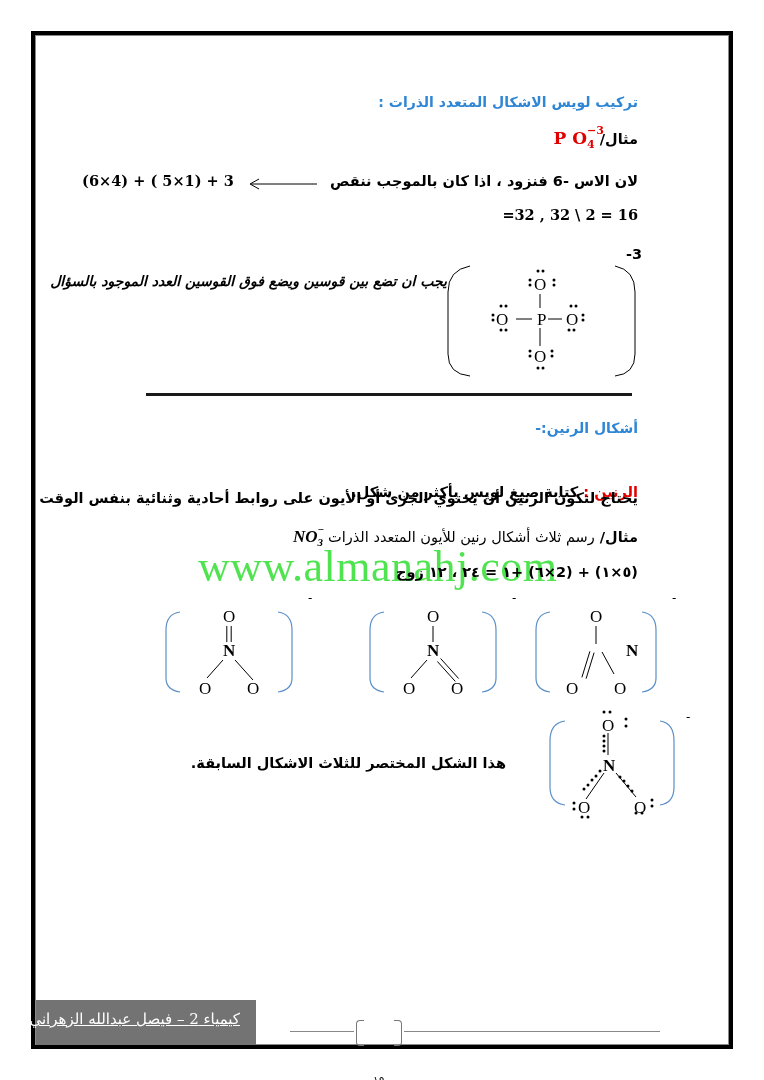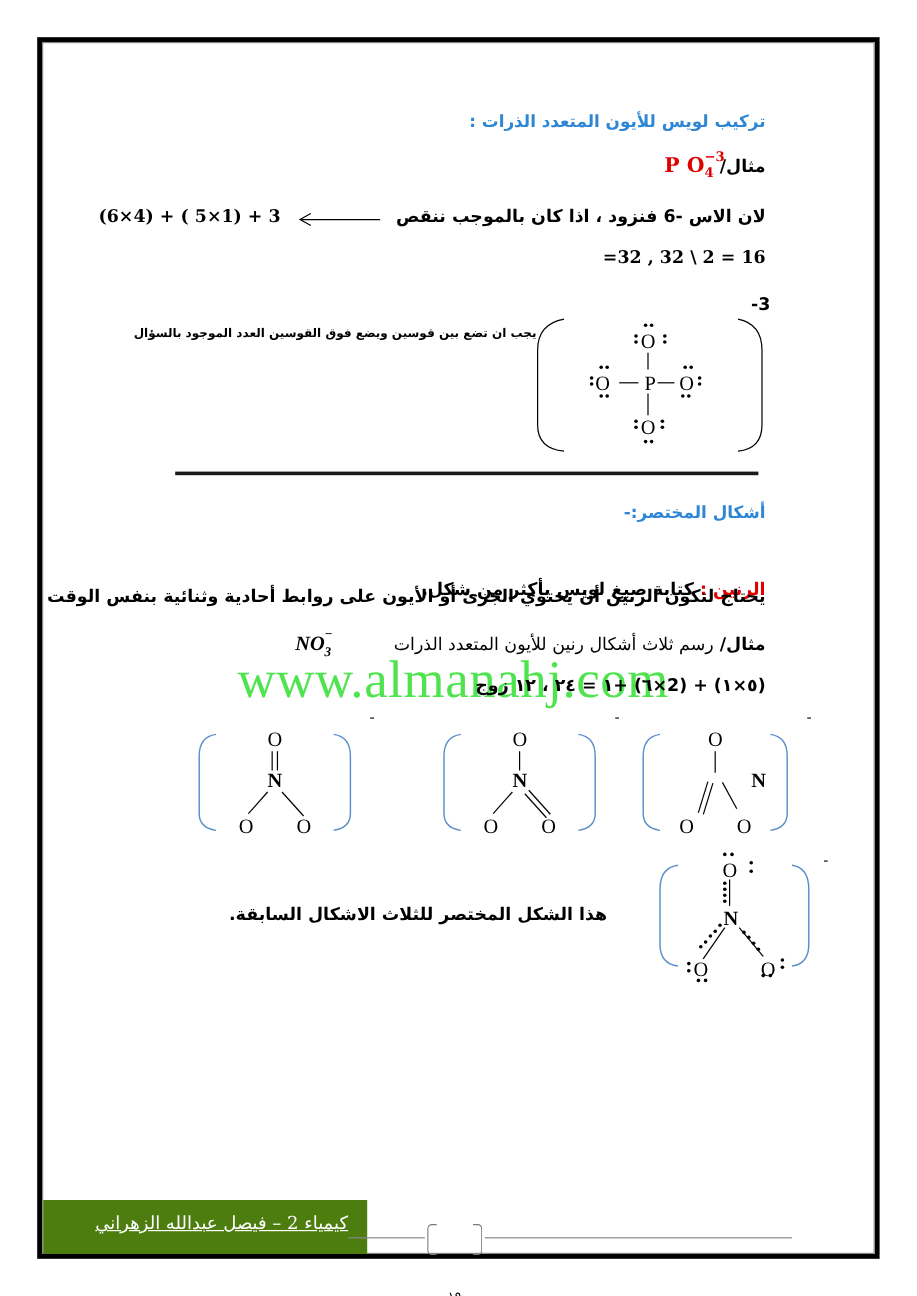--- a/index.html
+++ b/index.html
@@ -8,40 +8,40 @@
   .frame-outer { position:absolute; left:31px; top:31px; width:702px; height:1018px;
                  box-sizing:border-box; border:4px solid #000; }
   .frame-inner { position:absolute; left:35px; top:35px; width:694px; height:1010px;
                  box-sizing:border-box; border:1px solid #8a8a8a; }
   .rtl { direction:rtl; position:absolute; white-space:nowrap; font-weight:bold; }
   .heading { color:#2e86d4; font-size:14px; }
   .body { font-size:14.5px; }
   .red { color:#e00000; }
   .serif { font-family:"DejaVu Serif", serif; }
   .math { font-family:"Liberation Serif", serif; font-style:italic; font-weight:bold; }
-  .small { font-size:10px; }
+  .small { font-size:14px;font-style:italic; }
   .watermark { position:absolute; left:198px; top:505px; font-family:"Liberation Serif", serif;
                font-size:44px; color:#3de13d; opacity:0.9; white-space:nowrap; letter-spacing:0.5px;margin-top:36px; }
   .divider { position:absolute; left:146px; top:393px; width:486px; height:3px; background:#1a1a1a; }
   svg.diagram { position:absolute; overflow:visible; }
-  .footer-box { position:absolute; left:36px; top:1000px; width:270px; height:45px; background:#4d7c0f; }
+  .footer-box { position:absolute; left:36px; top:1000px; width:220px; height:45px; background:#737373; }
   .footer-text { position:absolute; right:16px; top:10px; color:#fff; font-family:"DejaVu Serif", serif;
                  font-size:15px; direction:rtl; white-space:nowrap; text-decoration:underline; }
   .footer-line { position:absolute; top:1031px; height:1px; background:#888; }
   .page-num { position:absolute; left:360px; top:1022px; width:38px; height:24px; text-align:center;
               font-size:11px; line-height:24px;margin-top:47px; }
   .page-num-bracket { position:absolute; top:1020px; width:8px; height:26px; border:1.5px solid #777; box-sizing:border-box; }
 </style>
 </head>
 <body>
 
 <div class="frame-outer"></div>
 <div class="frame-inner"></div>
 
-<div class="rtl heading" style="right:126px; top:94px;">تركيب لويس للأيون المتعدد الذرات :</div>
+<div class="rtl heading" style="right:126px; top:94px;">تركيب لويس الاشكال المتعدد الذرات :</div>
 
 <div class="rtl body" style="right:126px; top:128px;">
   <span>مثال/</span>
   <span class="red serif" style="direction:ltr; unicode-bidi:embed; font-size:17px;"><span>P O</span><span style="position:relative;"><sub style="font-size:11px;">4</sub><sup style="font-size:11px; position:absolute; left:0; top:-4px;">−3</sup></span></span>
 </div>
 
 <div class="rtl body" style="right:126px; top:172px;">
   <span>لان الاس -6 فنزود ، اذا كان بالموجب ننقص</span>
   <span style="display:inline-block; width:70px; position:relative; height:10px; margin:0 8px;">
     <svg width="70" height="12" style="position:absolute; top:2px; left:0;">
@@ -96,34 +96,34 @@
       <circle cx="90" cy="94" r="1.5"></circle>
     <circle cx="112" cy="89" r="1.5"></circle>
       <circle cx="112" cy="94" r="1.5"></circle>
     <circle cx="98" cy="106" r="1.5"></circle>
       <circle cx="103" cy="106" r="1.5"></circle>
   </g>
 </svg>
 
 <div class="divider"></div>
 
-<div class="rtl heading" style="right:126px; top:420px;">أشكال المختصر:-</div>
+<div class="rtl heading" style="right:126px; top:420px;">أشكال الرنين:-</div>
 
 <div class="rtl body" style="right:126px; top:484px;">
   <span class="red">الرنين :</span>
   <span>كتابة صيغ لويس بأكثر من شكل.</span>
 </div>
 
 <div class="rtl body" style="right:126px; top:490px;">يحتاج لتكون الرنين أن يحتوي الجزئ أو الأيون على روابط أحادية وثنائية بنفس الوقت</div>
 
 <div class="watermark">www.almanahj.com</div>
 
 <div class="rtl body" style="right:126px; top:527px;">
   <span>مثال/</span>
-  <span style="font-weight:normal;margin-left:47px;">رسم ثلاث أشكال رنين للأيون المتعدد الذرات</span>
+  <span style="font-weight:normal;">رسم ثلاث أشكال رنين للأيون المتعدد الذرات</span>
   <span class="math" style="direction:ltr; unicode-bidi:embed; font-size:17px;"><span>NO</span><span style="position:relative;"><sub style="font-size:11px;">3</sub><sup style="font-size:11px; position:absolute; left:0; top:-4px;">−</sup></span></span>
 </div>
 
 <div class="rtl body" style="right:126px; top:564px;">(٥×١) + (2×٦) +١ = ٢٤ ، ١٢ زوج</div>
 
 <svg class="diagram" id="res-svg" style="left:0; top:590px;" width="764" height="112">
     <path d="M180,22 Q166,24 166,40 L166,88 Q166,100 180,102" fill="none" stroke="#5b8fc9" stroke-width="1.2"></path>
     <path d="M278,22 Q292,24 292,40 L292,88 Q292,100 278,102" fill="none" stroke="#5b8fc9" stroke-width="1.2"></path>
     <text x="308" y="12" font-size="12" fill="#000">-</text>
     <text x="223" y="32" font-family="Liberation Serif, serif" font-size="17" font-weight="normal" fill="#000">O</text>

